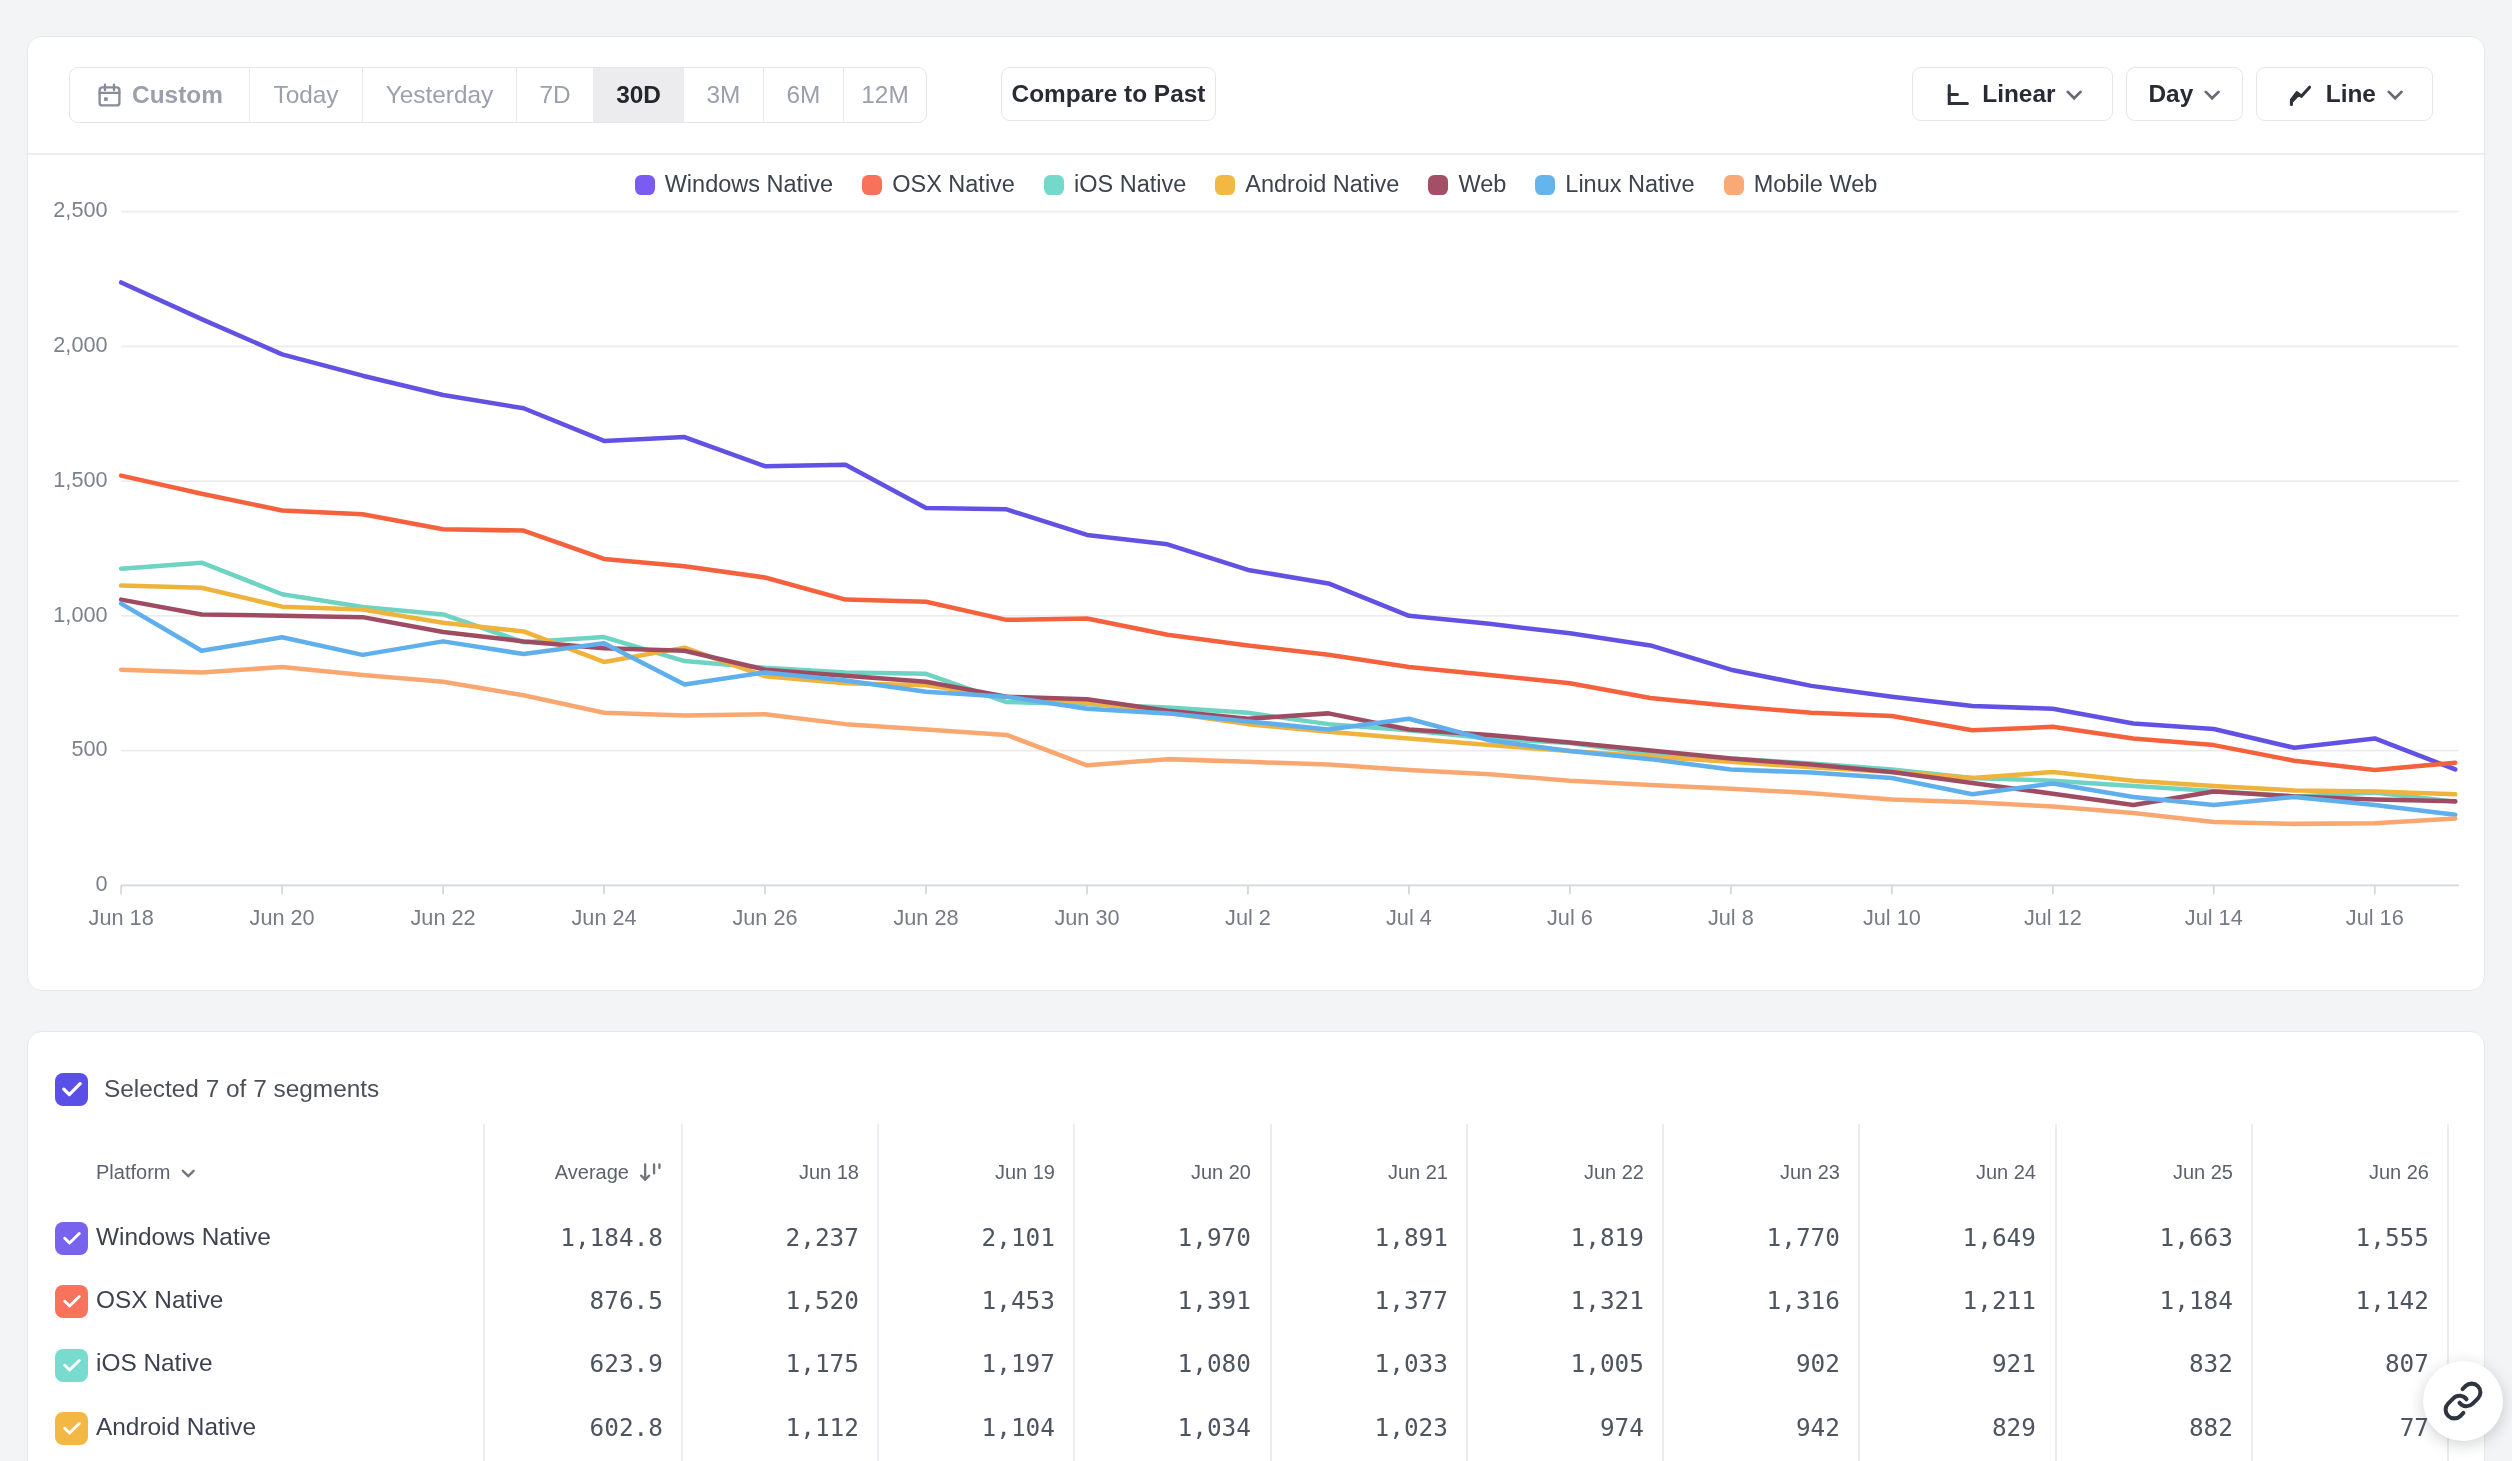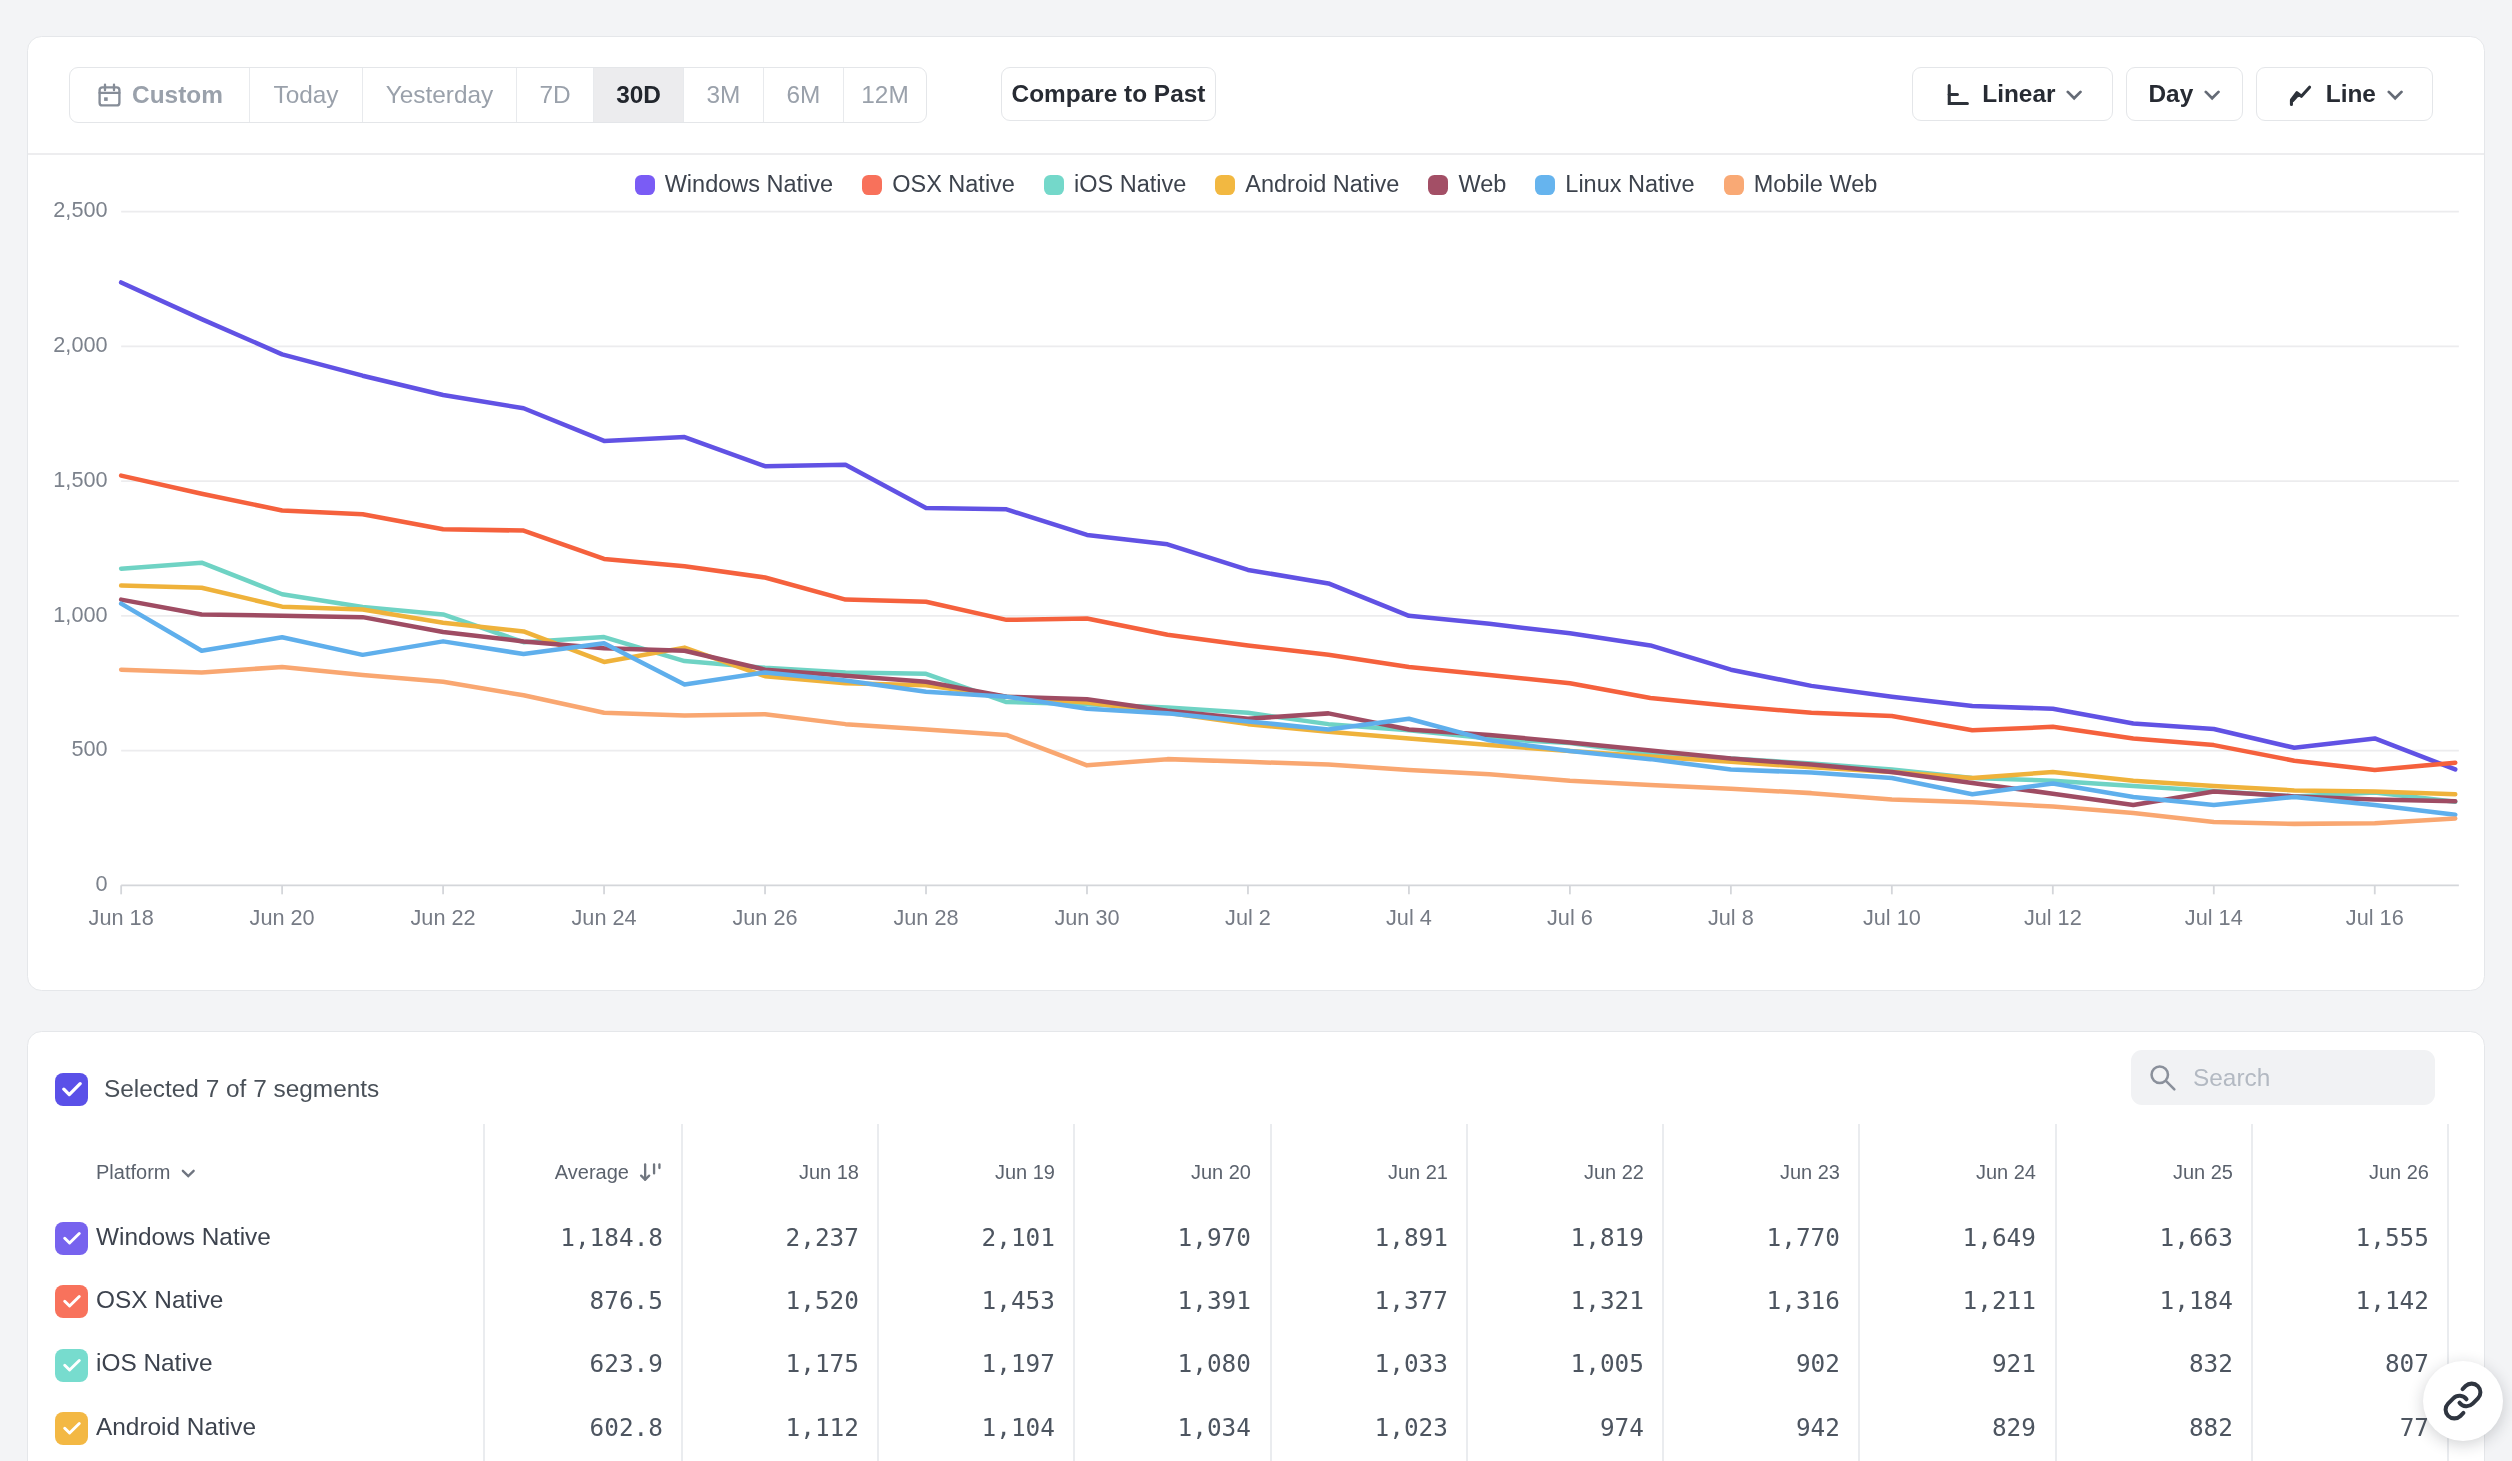--- a/index.html
+++ b/index.html
@@ -200,29 +200,20 @@
       </svg>
   </section>
 
   <section class="card" id="tableCard">
     <span class="topbar-check">
       <svg width="20" height="16.3" viewBox="0 0 22 18" fill="none" stroke="#ffffff" stroke-width="3.6" stroke-linecap="round" stroke-linejoin="round">
           <path d="M2 9 L8 15 L20 3"></path>
         </svg>
     </span>
     <span class="summary">Selected 7 of 7 segments</span>
-    <div class="search">
-      <span>
-        <svg width="31" height="31" viewBox="0 0 34 34" fill="none" stroke="#8a909b" stroke-width="2.8" stroke-linecap="round">
-            <circle cx="14" cy="14" r="9"></circle>
-            <path d="M21 21 L30 30"></path>
-          </svg>
-      </span>
-      <input placeholder="Search" style="">
-    </div>
     <div id="tableArea">
         <div class="vline" style="left:455px"></div>
         <div class="vline" style="left:653px"></div>
         <div class="vline" style="left:849px"></div>
         <div class="vline" style="left:1045px"></div>
         <div class="vline" style="left:1242px"></div>
         <div class="vline" style="left:1438px"></div>
         <div class="vline" style="left:1634px"></div>
         <div class="vline" style="left:1830px"></div>
         <div class="vline" style="left:2027px"></div>

